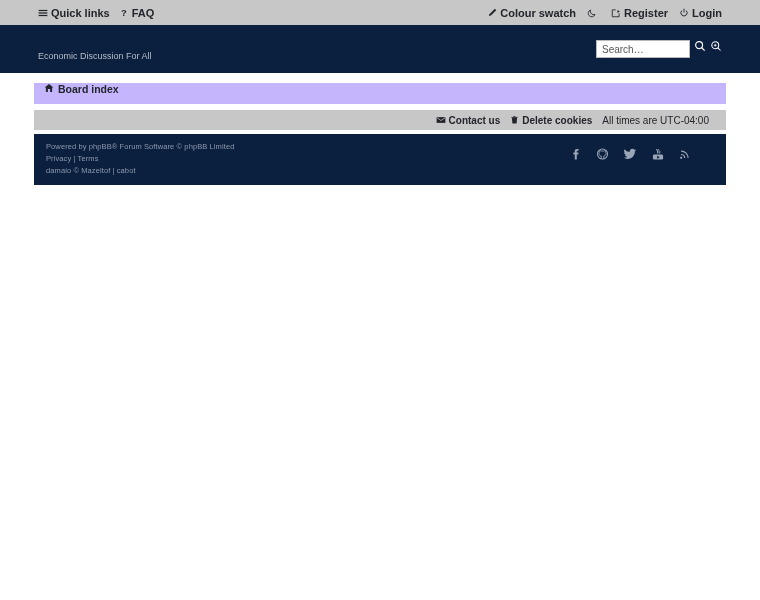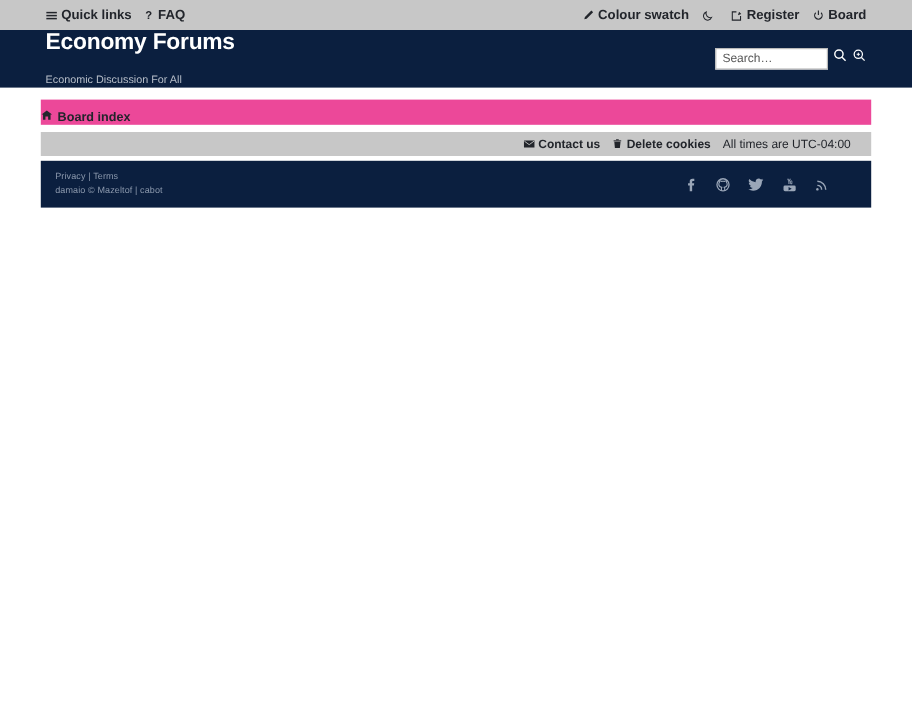--- a/index.html
+++ b/index.html
@@ -88,25 +88,25 @@
   }
 
   
   .wrap {
     width: 692px;
     margin: 0 auto;
     padding-top: 10px;
   }
 
   .breadcrumbs {
-    background: #ec4899;
+    background: #c4b5fd;
     height: 21px;
     display: flex;
-    align-items: flex-end;
-    padding: 0 0;
+    align-items: flex-start;
+    padding: 0 10px;
     box-sizing: border-box;
     font-size: 10.5px;
     font-weight: bold;
     color: #22252b;
     margin-bottom: 6px;
   }
   .crumb {
     display: flex;
     align-items: center;
     gap: 4px;
@@ -229,29 +229,28 @@
       <span>Register</span>
     </a>
 
     <a class="nav-item">
       <span class="ico">
         <svg width="10" height="10" viewBox="0 0 16 16" fill="none" stroke="#22252b" stroke-width="1.5">
           <path d="M4.4 4.2a5 5 0 1 0 7.2 0"></path>
           <path d="M8 1.2v6"></path>
         </svg>
       </span>
-      <span>Board</span>
+      <span>Login</span>
     </a>
 
   </div>
 </div>
 
 <div class="header">
   <div class="brand">
-    <div class="site-title">Economy Forums</div>
     <div class="site-desc">Economic Discussion For All</div>
   </div>
 
   <div class="search-box">
     <input class="search-input" type="text" placeholder="Search…" style="">
     <span class="search-ico">
       <svg width="12" height="12" viewBox="0 0 16 16" fill="none" stroke="#ffffff" stroke-width="1.6">
         <circle cx="6.8" cy="6.8" r="4.6"></circle>
         <path d="M10.3 10.3L14.2 14.2"></path>
       </svg>
@@ -300,20 +299,21 @@
         </svg>
       </span>
       <span>Delete cookies</span>
     </a>
 
     <span class="times">All times are UTC-04:00</span>
   </div>
 
   <div class="footer">
     <div class="credits">
+      <div class="credit-line">Powered by phpBB® Forum Software © phpBB Limited</div>
       <div class="credit-line">
         <a>Privacy</a>
         <span>|</span>
         <a>Terms</a>
       </div>
       <div class="credit-line">damaio © Mazeltof | cabot</div>
     </div>
 
     <div class="social">
       <a>

